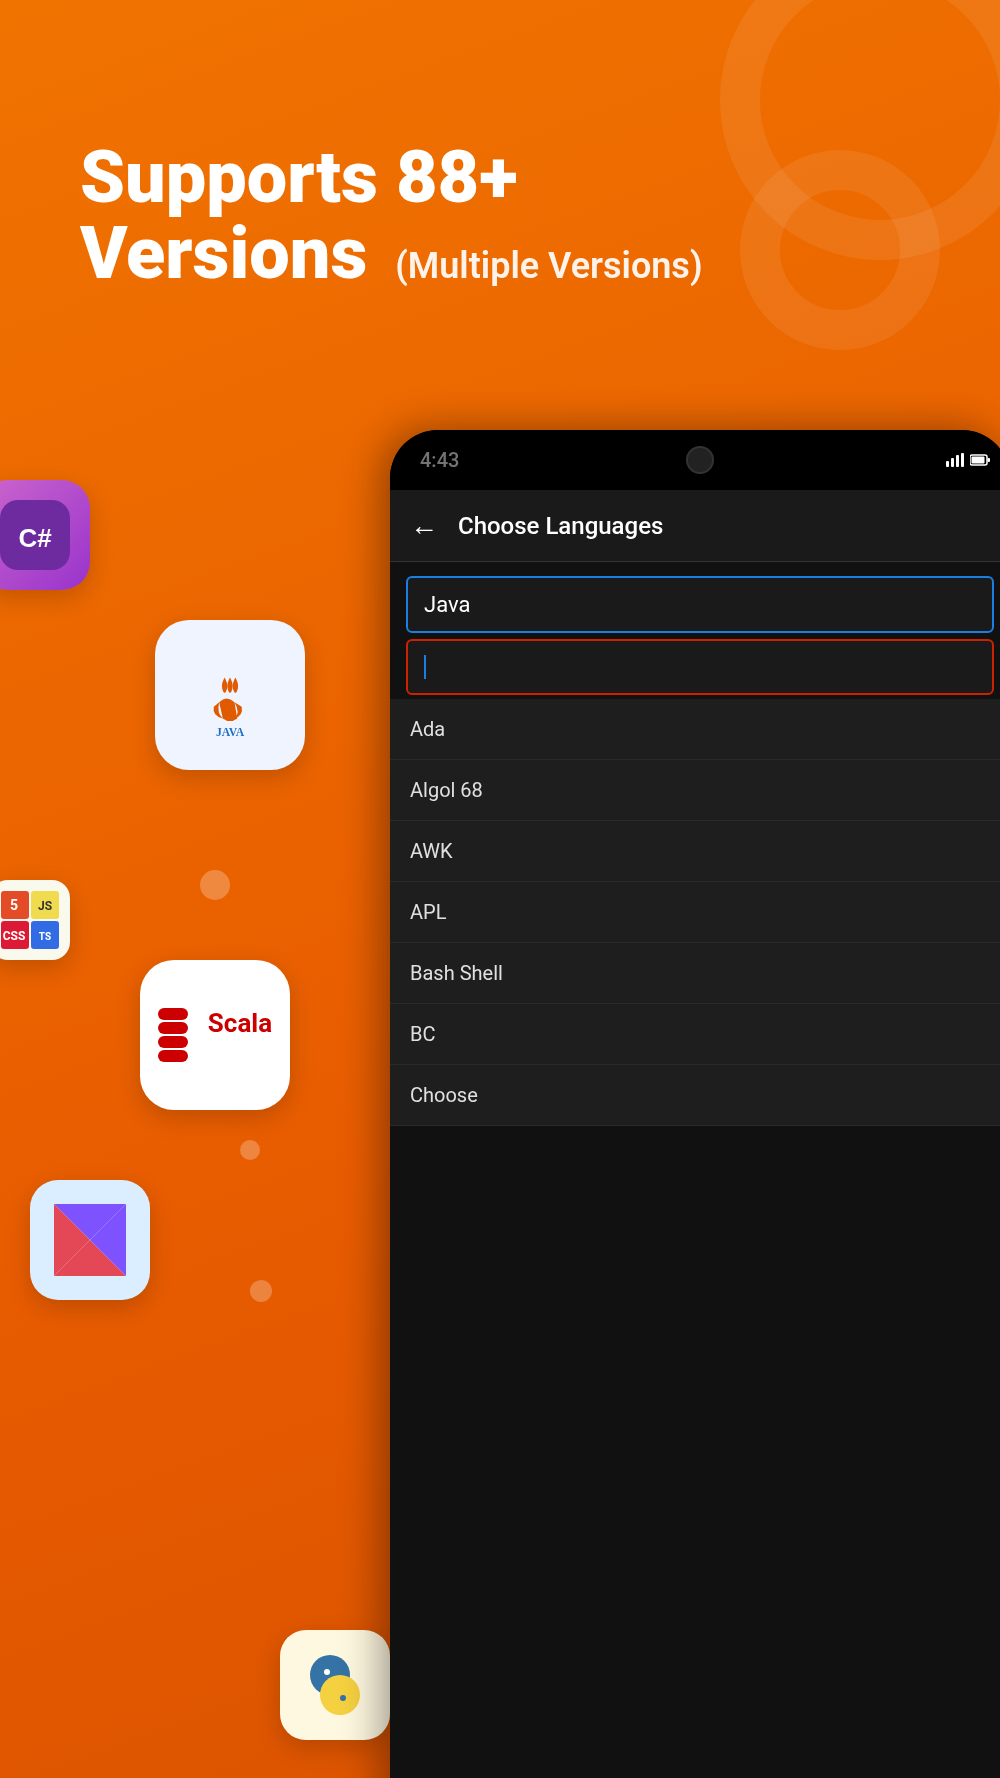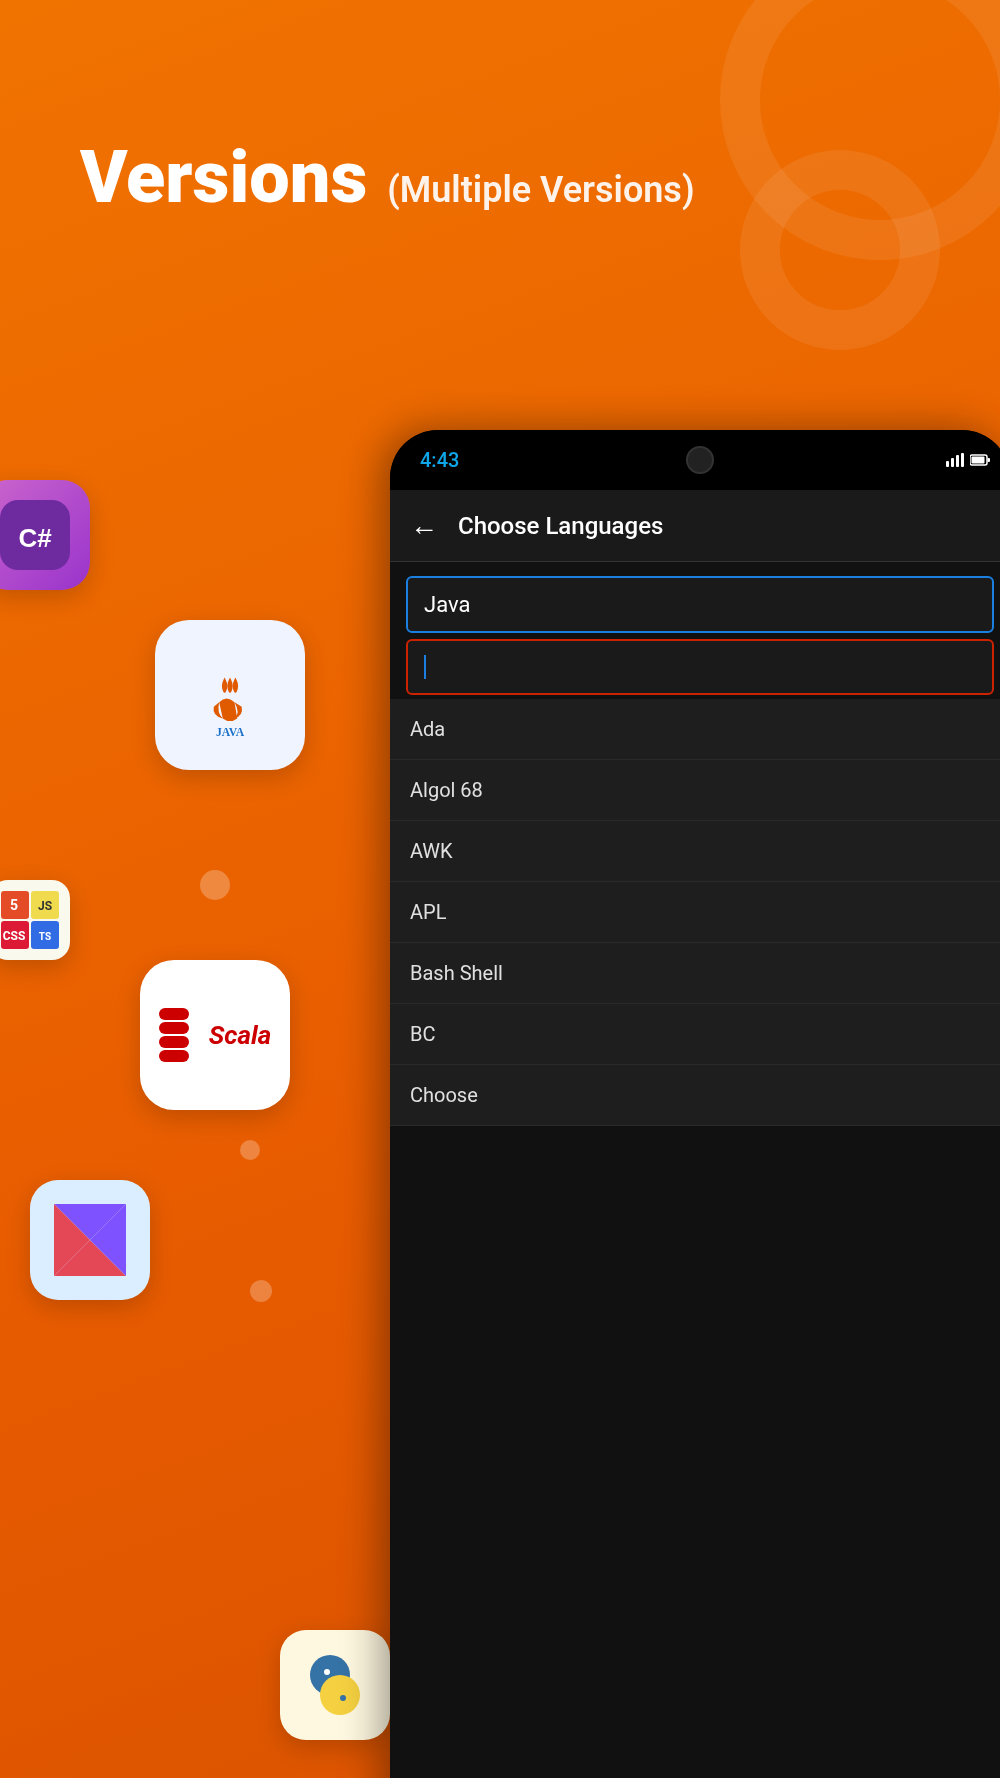--- a/index.html
+++ b/index.html
@@ -48,21 +48,21 @@
     .header-text .sub-title {
       font-size: 72px;
       font-weight: 900;
       line-height: 1.05;
       display: inline;
     }
     .header-text .sub-label {
       font-size: 36px;
       font-weight: 600;
       color: rgba(255,255,255,0.92);
-      margin-left: 16px;
+      margin-left: 24px;
     }
 
     
     .app-icon {
       position: absolute;
       border-radius: 22px;
       display: flex;
       align-items: center;
       justify-content: center;
       z-index: 2;
@@ -146,21 +146,21 @@
     
     .phone-status-bar {
       background: #000;
       height: 60px;
       display: flex;
       align-items: center;
       padding: 0 30px;
       position: relative;
     }
     .phone-time {
-      color: #0ea5e9;
+      color: #737373;
       font-size: 20px;
       font-weight: 500;
     }
     .phone-camera {
       position: absolute;
       left: 50%;
       transform: translateX(-50%);
       width: 28px; height: 28px;
       background: #222;
       border-radius: 50%;
@@ -243,20 +243,21 @@
 
 <div class="deco-circle deco-c1"></div>
 <div class="deco-circle deco-c2"></div>
 <div class="deco-circle deco-c3"></div>
 
 <div class="dot dot1"></div>
 <div class="dot dot2"></div>
 <div class="dot dot3"></div>
 
 <div class="header-text">
+  <span class="main-title">Supports 88+</span>
   <div>
     <span class="sub-title">Versions</span>
     <span class="sub-label">(Multiple Versions)</span>
   </div>
 </div>
 
 <div class="app-icon icon-csharp">
   <div style="display:flex;align-items:center;justify-content:center;width:100%;height:100%;">
     <svg width="70" height="70" viewBox="0 0 70 70">
       <rect width="70" height="70" rx="18" fill="#6e2ba0"></rect>
@@ -287,21 +288,21 @@
     <rect width="28" height="28" rx="3" fill="#f0db4f" x="31" y="1"></rect>
     <text x="45" y="20" text-anchor="middle" fill="#323330" font-size="12" font-weight="700">JS</text>
     <rect width="28" height="28" rx="3" fill="#dd1a35" x="1" y="31"></rect>
     <text x="14" y="50" text-anchor="middle" fill="white" font-size="12" font-weight="700">CSS</text>
     <rect width="28" height="28" rx="3" fill="#326ce5" x="31" y="31"></rect>
     <text x="45" y="50" text-anchor="middle" fill="white" font-size="10" font-weight="700">TS</text>
   </svg>
 </div>
 
 <div class="app-icon icon-scala">
-  <div style="display:flex;align-items:center;justify-content:center;gap:20px;font-style:italic;">
+  <div style="display:flex;align-items:flex-start;justify-content:center;gap:20px;">
     <svg width="30" height="55" viewBox="0 0 30 55">
       <rect width="30" height="12" rx="6" fill="#cc0000"></rect>
       <rect width="30" height="12" rx="6" fill="#cc0000" y="14"></rect>
       <rect width="30" height="12" rx="6" fill="#cc0000" y="28"></rect>
       <rect width="30" height="12" rx="6" fill="#cc0000" y="42"></rect>
     </svg>
     <span style="font-size:26px;font-weight:700;color:#cc0000;">Scala</span>
   </div>
 </div>
 

